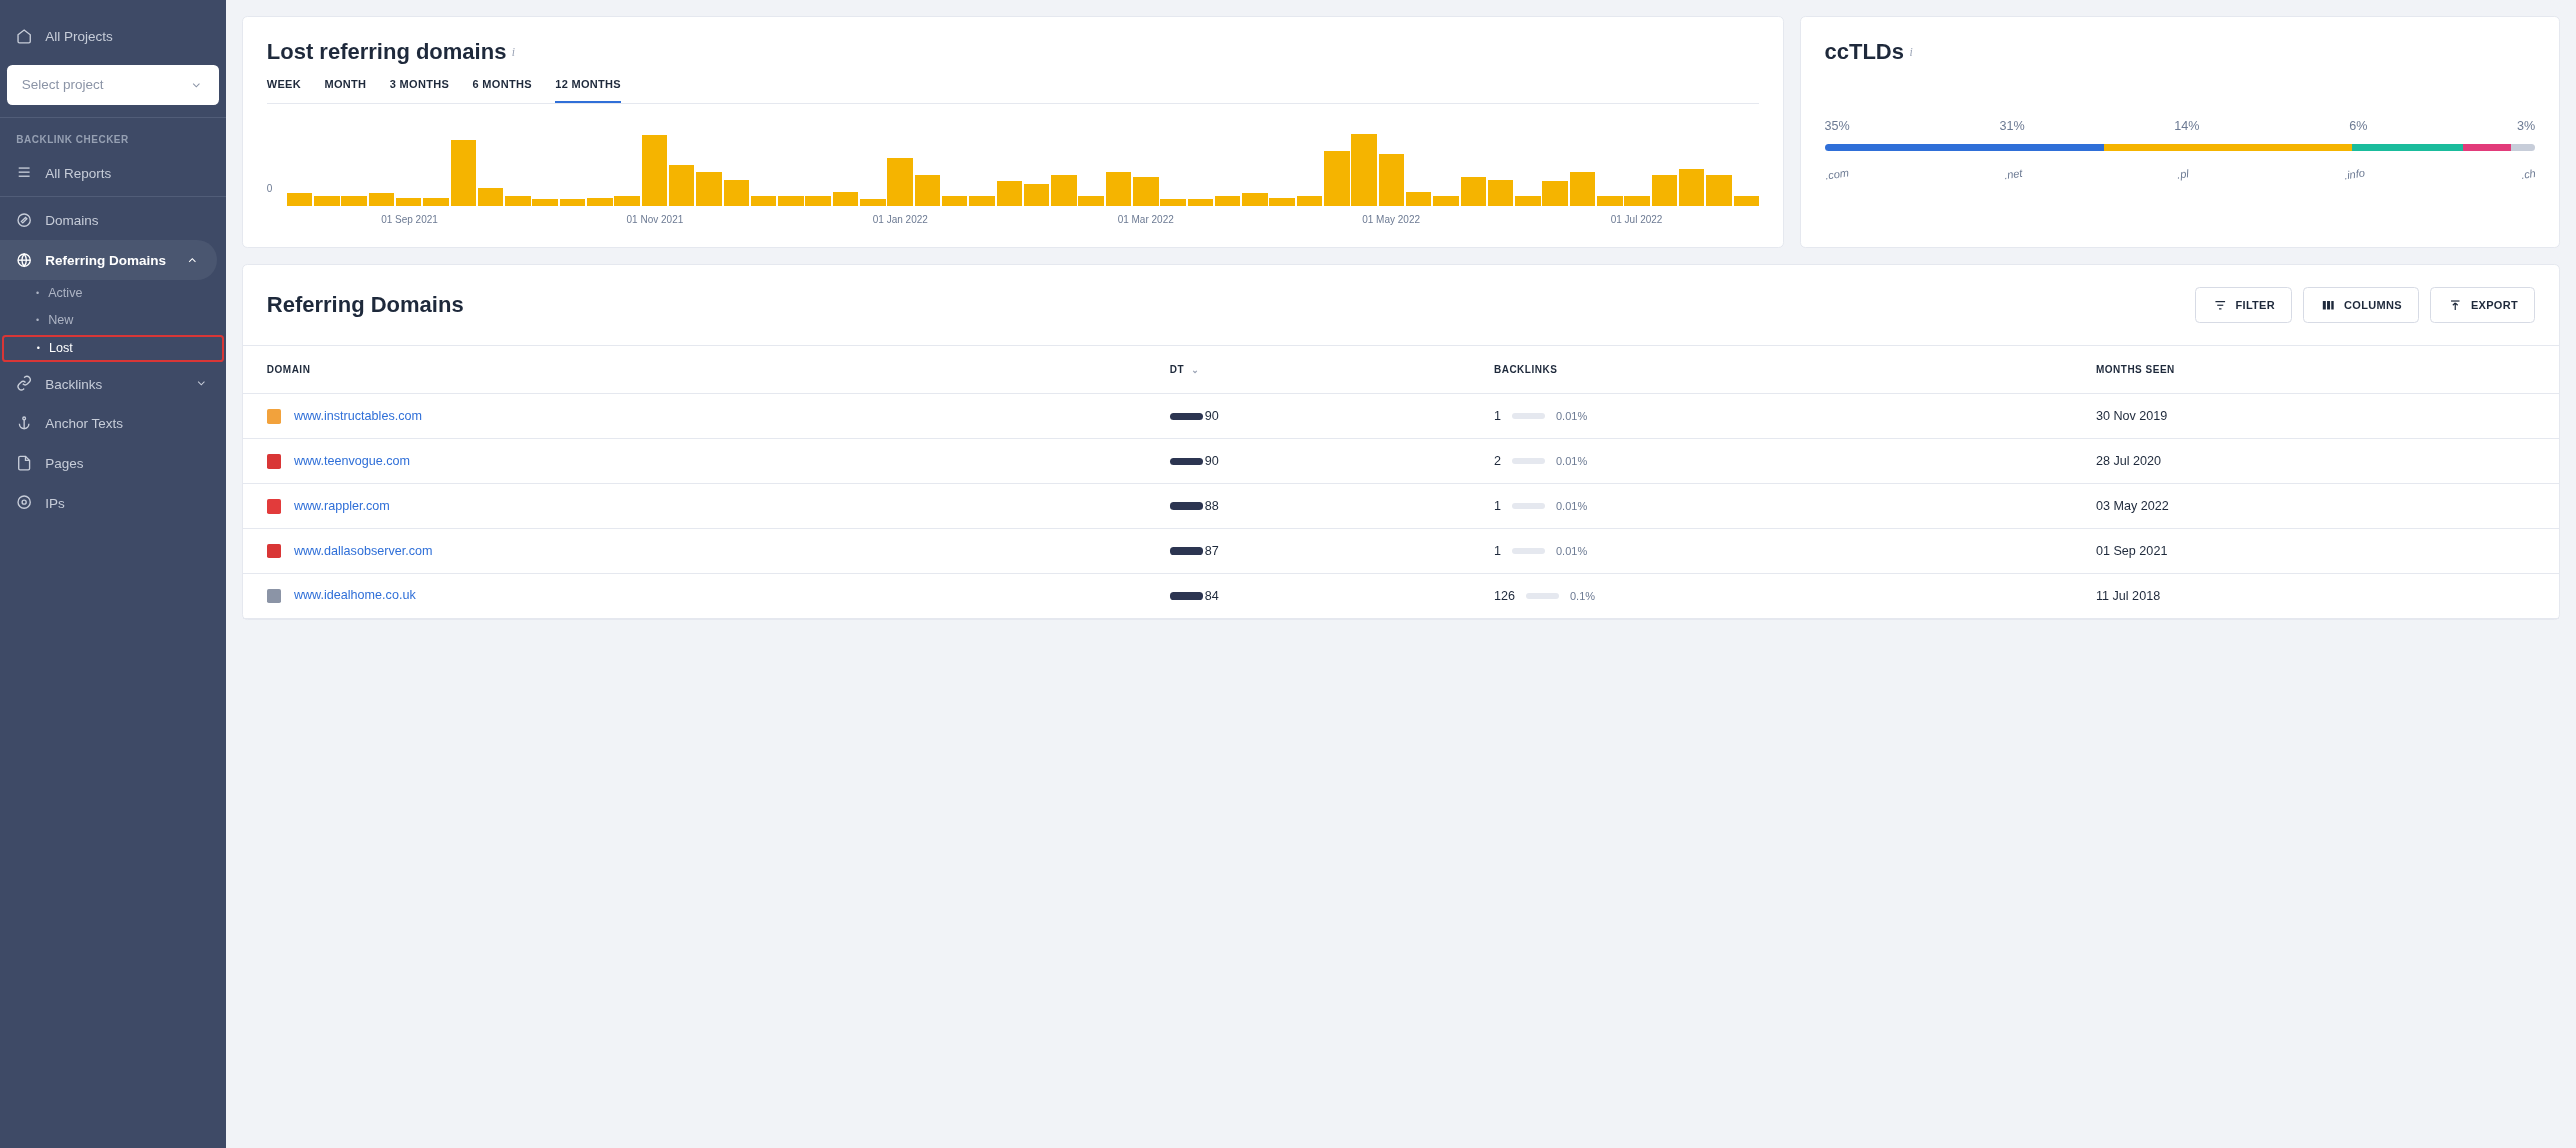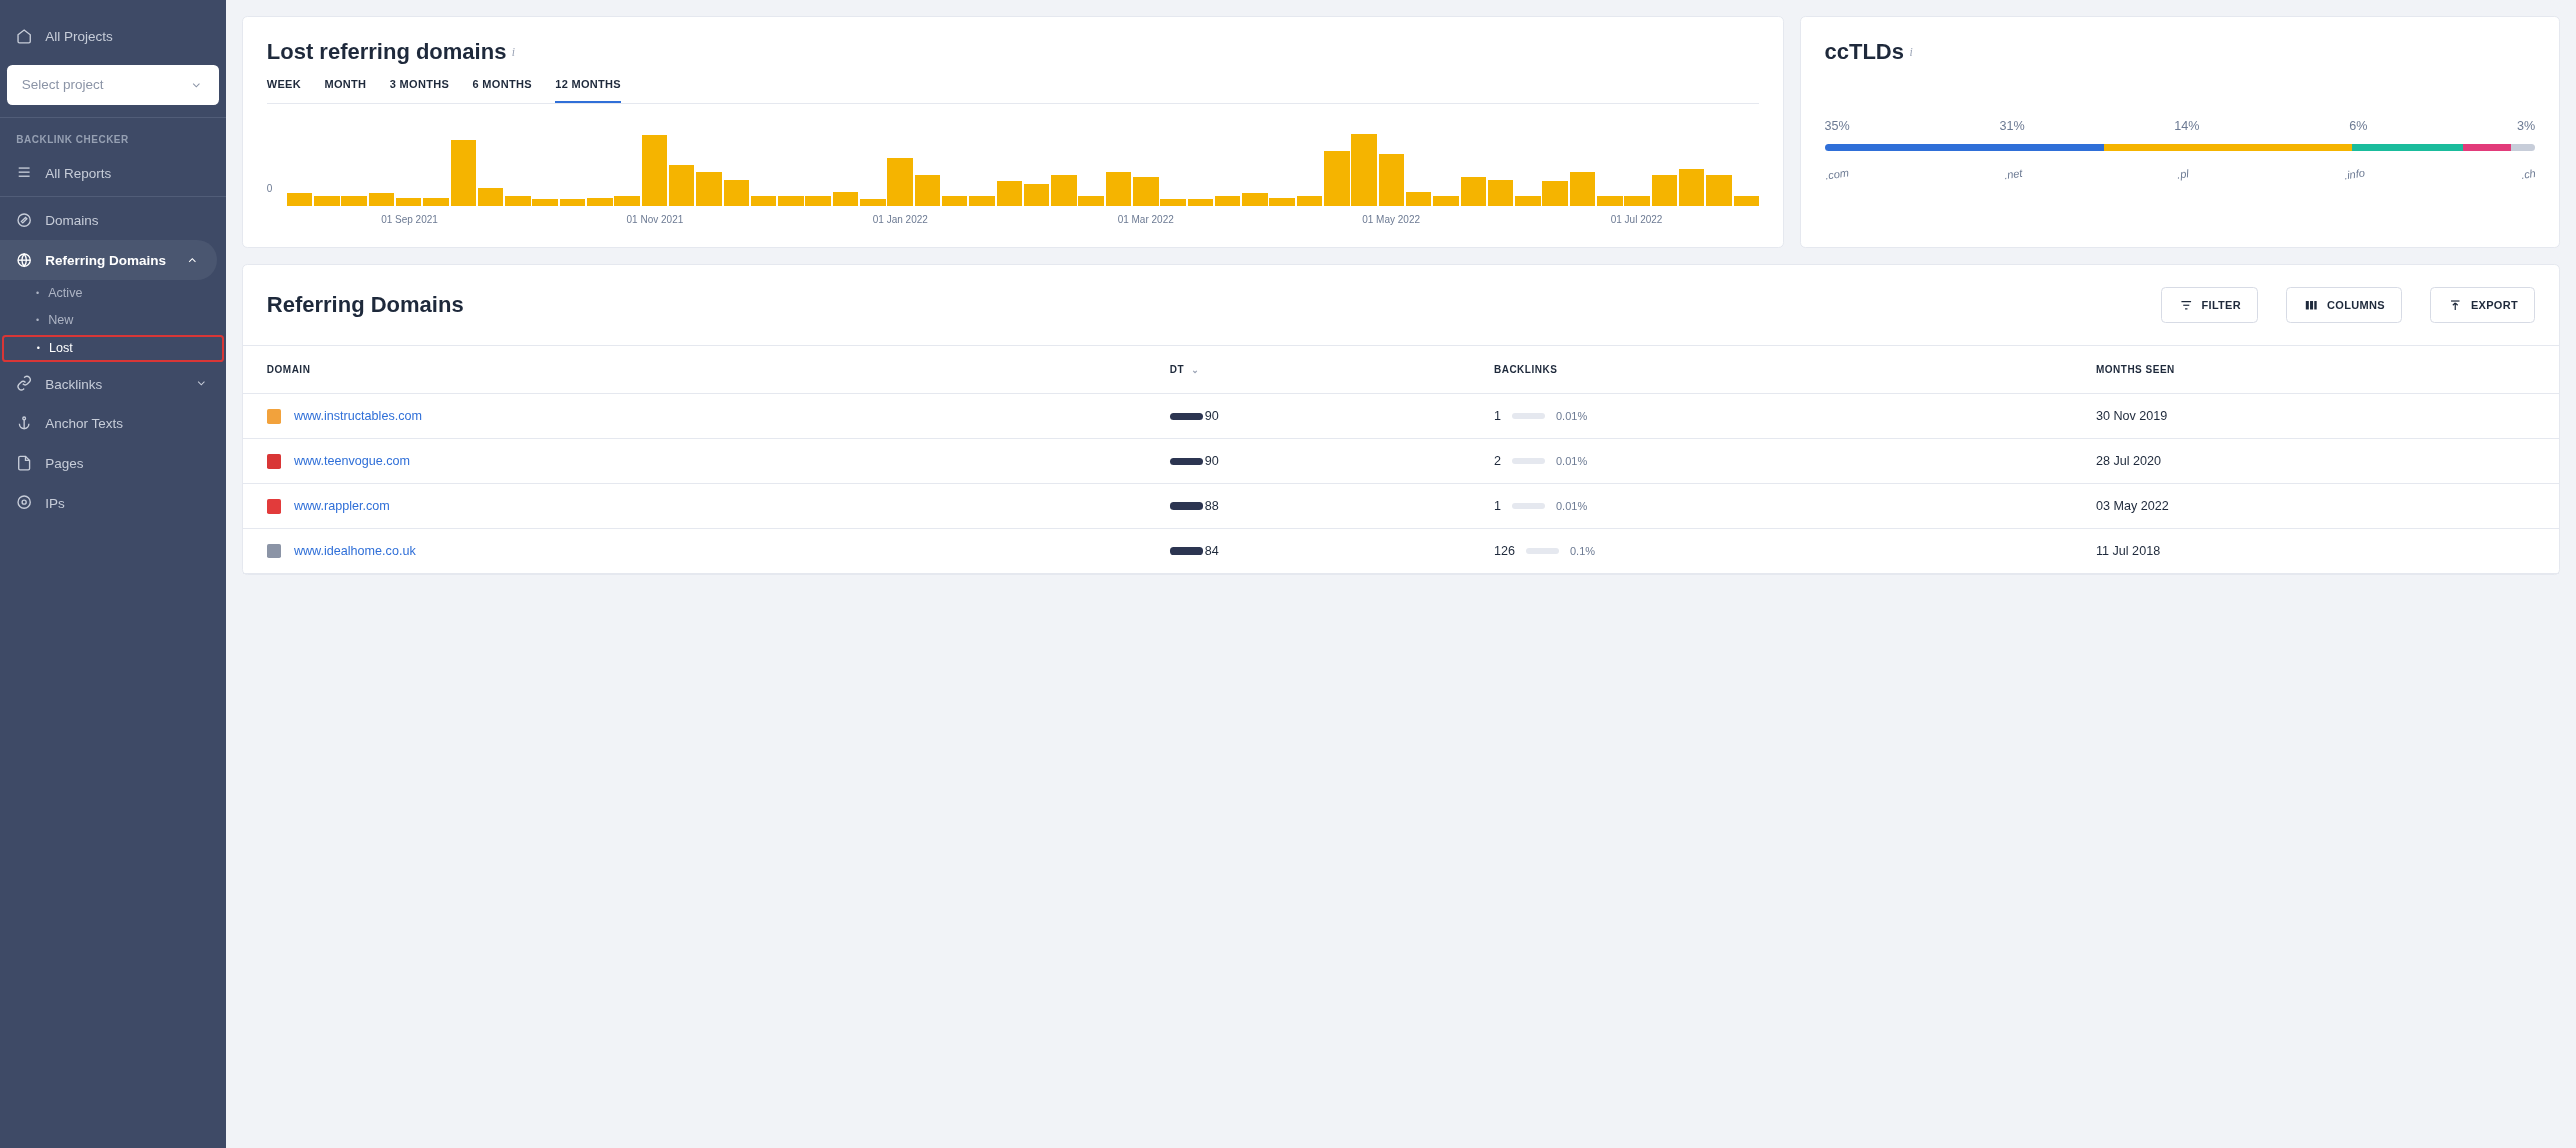--- a/index.html
+++ b/index.html
@@ -30,21 +30,21 @@
 .bar { background: #f5b400; flex: 1; }
 .x-labels { display: flex; padding-left: 20px; font-size: 10px; color: #6c7a93; margin-top: 7.2px; }
 .x-labels span { flex: 1; text-align: center; }
 .tld-percents { display: flex; justify-content: space-between; font-size: 12.6px; color: #6c7a93; margin-bottom: 11px; margin-top: 54px; }
 .tld-bar { display: flex; height: 7.2px; border-radius: 3.6px; overflow: hidden; margin-bottom: 16.3px; }
 .tld-labels { display: flex; justify-content: space-between; font-size: 11px; color: #6c7a93; font-style: italic; }
 .tld-labels span { transform: rotate(-8deg); }
 .table-card { margin-top: 16.3px; padding: 0; }
 .table-header { display: flex; justify-content: space-between; align-items: center; padding: 22px 23.5px; }
 .table-title { font-size: 22px; font-weight: 600; color: #1e293b; }
-.btn-group { display: flex; gap: 28px; }
+.btn-group { display: flex; gap: 11px; }
 .btn { border: 0.9px solid #d7dbe5; background: #fff; padding: 9px 16.3px; border-radius: 4.5px; font-size: 11px; font-weight: 600; color: #1e293b; display: flex; align-items: center; gap: 7.2px; cursor: pointer; letter-spacing: 0.3px; }
 table { width: 100%; border-collapse: collapse; }
 th { text-align: left; padding: 18px 23.5px; font-size: 10px; font-weight: 600; color: #1e293b; letter-spacing: 0.5px; border-top: 0.9px solid #e5e8ef; border-bottom: 0.9px solid #e5e8ef; }
 th .sort { margin-left: 7.2px; color: #9aa3b5; font-size: 9px; }
 td { padding: 14.5px 23.5px; border-bottom: 0.9px solid #e5e8ef; font-size: 12.6px; color: #1e293b; }
 td a { color: #2f6fd8; text-decoration: none; }
 .favicon { display: inline-block; width: 14.5px; height: 14.5px; margin-right: 12.6px; vertical-align: middle; border-radius: 1.8px; }
 .dt-cell { display: flex; align-items: center; gap: 2px; }
 .dt-bar { width: 33px; height: 7.2px; background: #2c3551; border-radius: 3.6px; }
 .bl-cell { display: flex; align-items: center; gap: 11px; }
@@ -366,20 +366,37 @@
               <td>
                 <div class="bl-cell">
                   <span>1</span>
                   <span class="bl-bar"></span>
                   <span class="bl-pct">0.01%</span>
                 </div>
               </td>
               <td>03 May 2022</td>
             </tr>
             <tr>
+              <td><span class="favicon" style="background:#d93636"></span><a href="#">www.dallasobserver.com</a></td>
+              <td>
+                <div class="dt-cell">
+                  <span class="dt-bar"></span>
+                  <span>87</span>
+                </div>
+              </td>
+              <td>
+                <div class="bl-cell">
+                  <span>1</span>
+                  <span class="bl-bar"></span>
+                  <span class="bl-pct">0.01%</span>
+                </div>
+              </td>
+              <td>01 Sep 2021</td>
+            </tr>
+            <tr>
               <td><span class="favicon" style="background:#8b94a6"></span><a href="#">www.idealhome.co.uk</a></td>
               <td>
                 <div class="dt-cell">
                   <span class="dt-bar"></span>
                   <span>84</span>
                 </div>
               </td>
               <td>
                 <div class="bl-cell">
                   <span>126</span>

